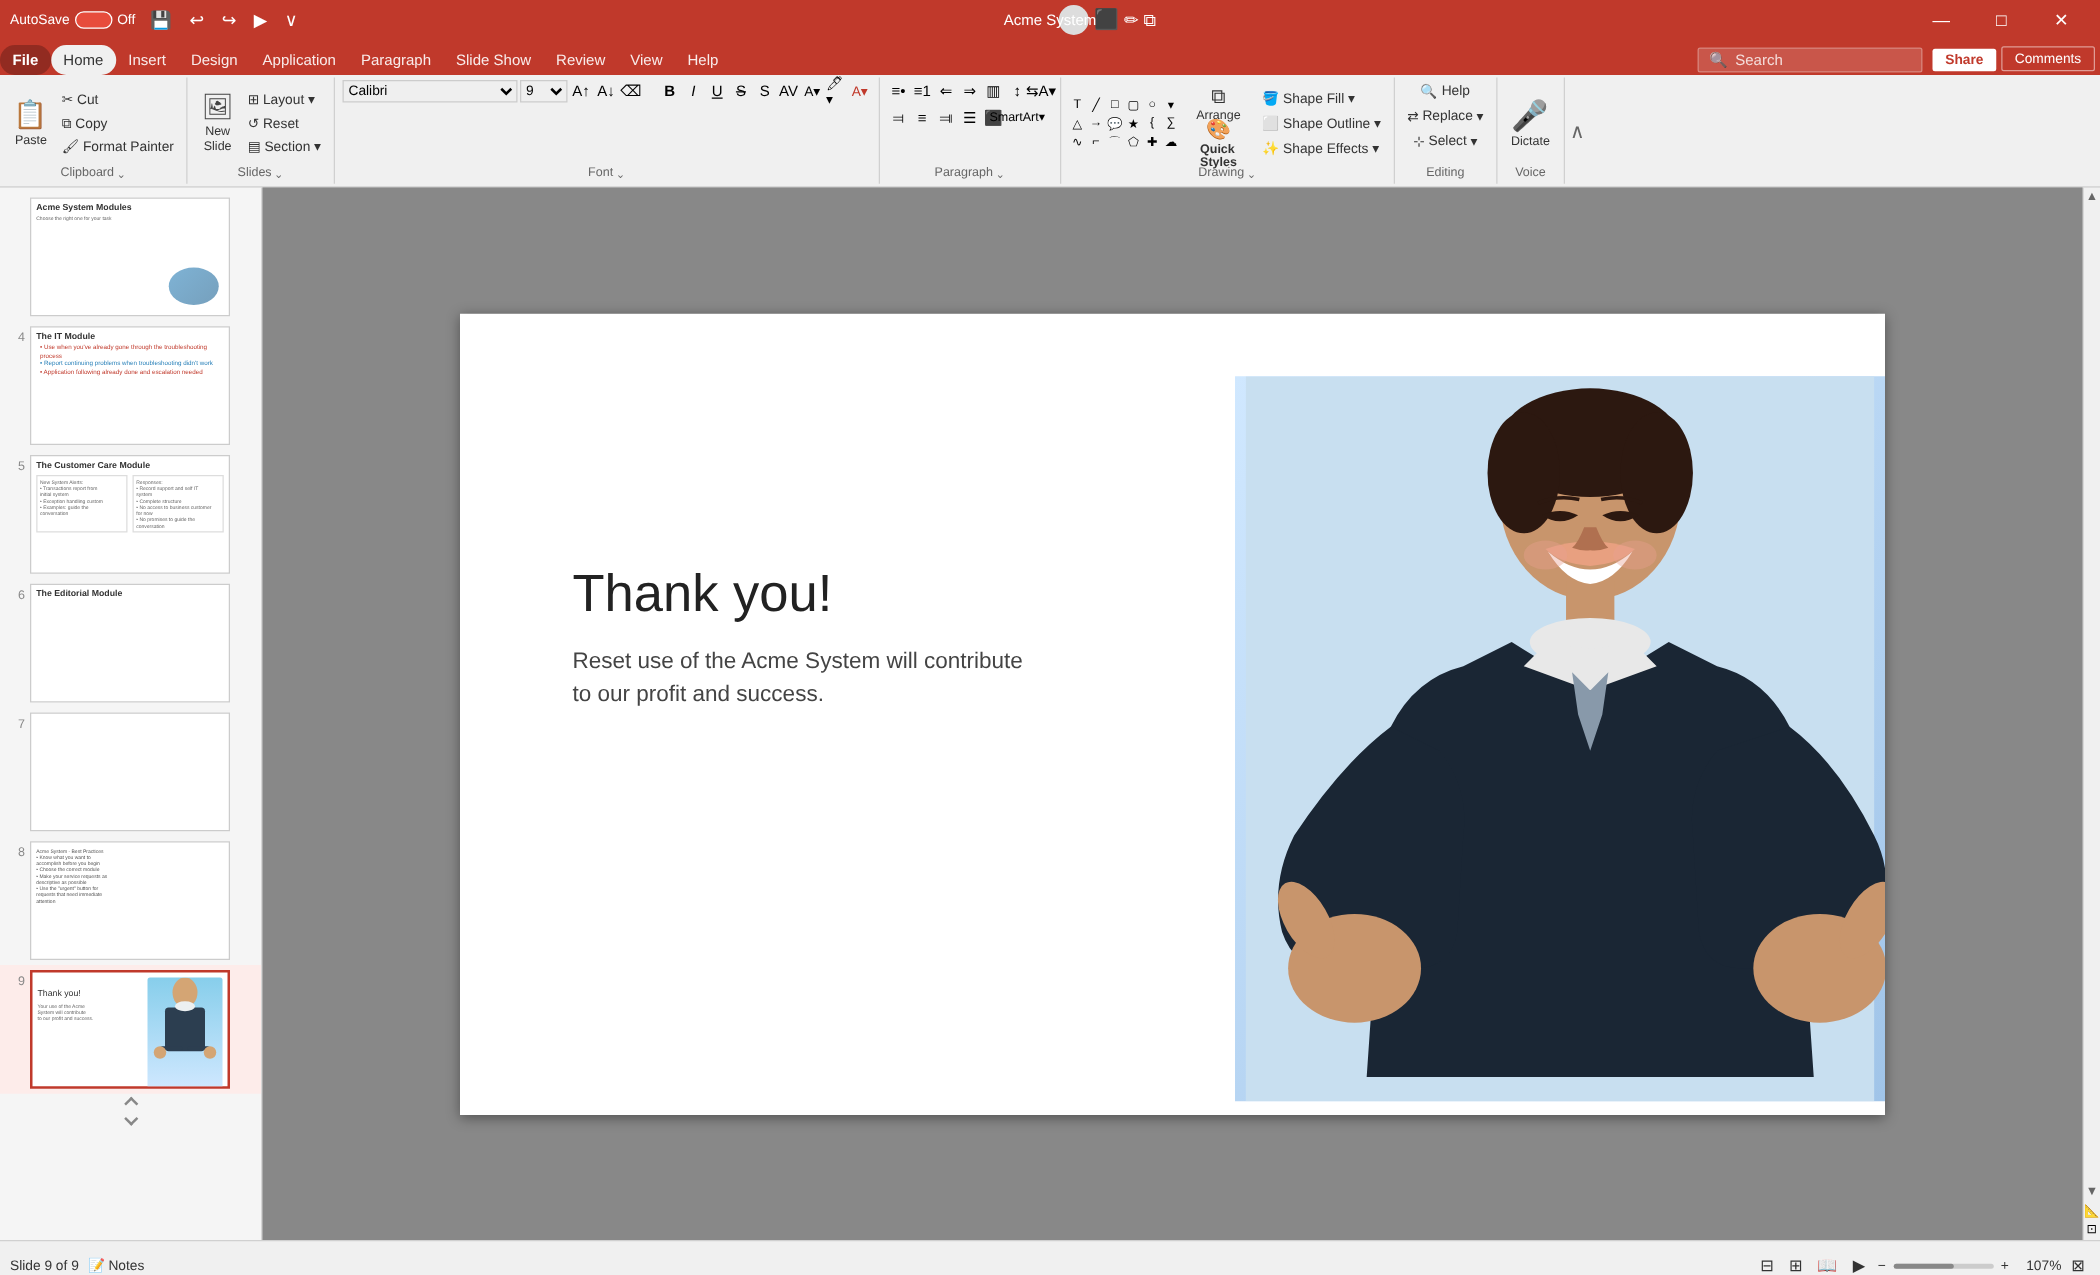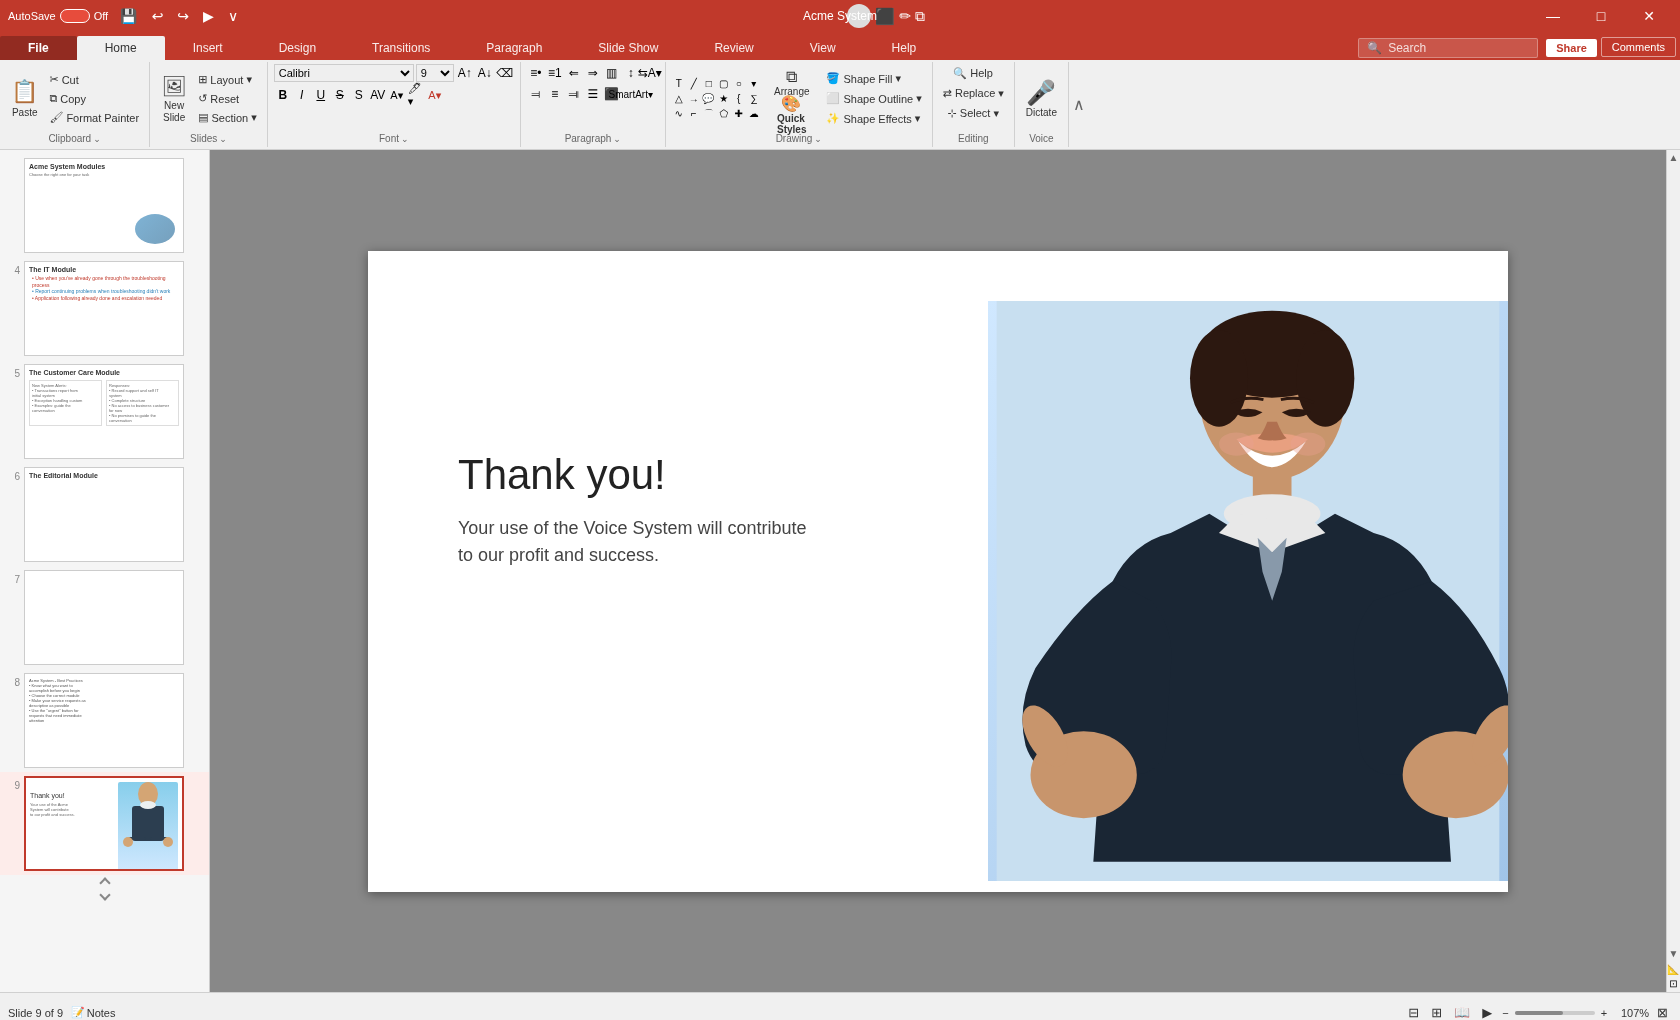--- a/index.html
+++ b/index.html
@@ -25,29 +25,30 @@
 
     
     #ribbon-tabs {
       height: 28px;
       background: #c0392b;
       display: flex;
       align-items: flex-end;
       padding-left: 0;
     }
     #ribbon-tabs .tab {
-      padding: 4px 28px;
+      padding: 4px 10px;
       font-size: 12px;
       color: rgba(255,255,255,0.9);
       cursor: pointer;
       border-top-left-radius: 2px;
       border-top-right-radius: 2px;
       height: 24px;
       display: flex;
       align-items: center;
+      border-radius: 12px;
     }
     #ribbon-tabs .tab.file { background: #922b21; color: white; font-weight: bold; }
     #ribbon-tabs .tab.active { background: #f0f0f0; color: #333; }
     #ribbon-tabs .search-box {
       margin-left: auto;
       margin-right: 8px;
       margin-bottom: 2px;
       display: flex;
       align-items: center;
       background: rgba(255,255,255,0.15);
@@ -329,21 +330,21 @@
     <span>□</span>
     <span style="hover:background:#e81123;">✕</span>
   </div>
 </div>
 
 <div id="ribbon-tabs">
   <div class="tab file">File</div>
   <div class="tab active">Home</div>
   <div class="tab">Insert</div>
   <div class="tab">Design</div>
-  <div class="tab">Transitions</div>
+  <div class="tab">Application</div>
   <div class="tab">Paragraph</div>
   <div class="tab">Slide Show</div>
   <div class="tab">Review</div>
   <div class="tab">View</div>
   <div class="tab">Help</div>
   <div class="search-box">
     <span>🔍</span>
     <span>Search</span>
   </div>
   <button class="share-btn">Share</button>
@@ -402,21 +403,21 @@
         </div>
       </div>
     </div>
     <div class="ribbon-group-label">
       <span>Slides</span>
       <span class="expander">⌄</span>
     </div>
   </div>
 
   <div class="ribbon-group" style="min-width:200px;">
-    <div class="ribbon-group-content" style="flex-direction:column; align-items:flex-start; gap:3px;">
+    <div class="ribbon-group-content" style="flex-direction:row; align-items:flex-start; gap:13px;">
       <div class="font-row">
         <select class="font-select">
           <option>Calibri</option>
         </select>
         <select class="font-size-select">
           <option>9</option>
         </select>
         <div class="font-btn">A↑</div>
         <div class="font-btn">A↓</div>
         <div class="font-btn">⌫</div>
@@ -664,21 +665,21 @@
       <div style="width:8px; height:8px; border-bottom:2px solid #888; border-right:2px solid #888; transform:rotate(45deg); cursor:pointer; margin:2px;"></div>
     </div>
   </div>
 
   <div id="main-area">
     <div id="slide-canvas">
 
       <div class="slide-content">
         <div class="slide-title">Thank you!</div>
         <div class="slide-subtitle">
-          <span>Your use of the Voice System will contribute</span><br>
+          <span>Reset use of the Acme System will contribute</span><br>
           <span>to our profit and success.</span>
         </div>
       </div>
 
       <div class="slide-person-img">
         <svg viewBox="0 0 520 600" width="520" height="580" xmlns="http://www.w3.org/2000/svg">
 
           <rect width="520" height="600" fill="#c8dff0"></rect>
 
           <ellipse cx="285" cy="100" rx="75" ry="85" fill="#c8956c"></ellipse>

